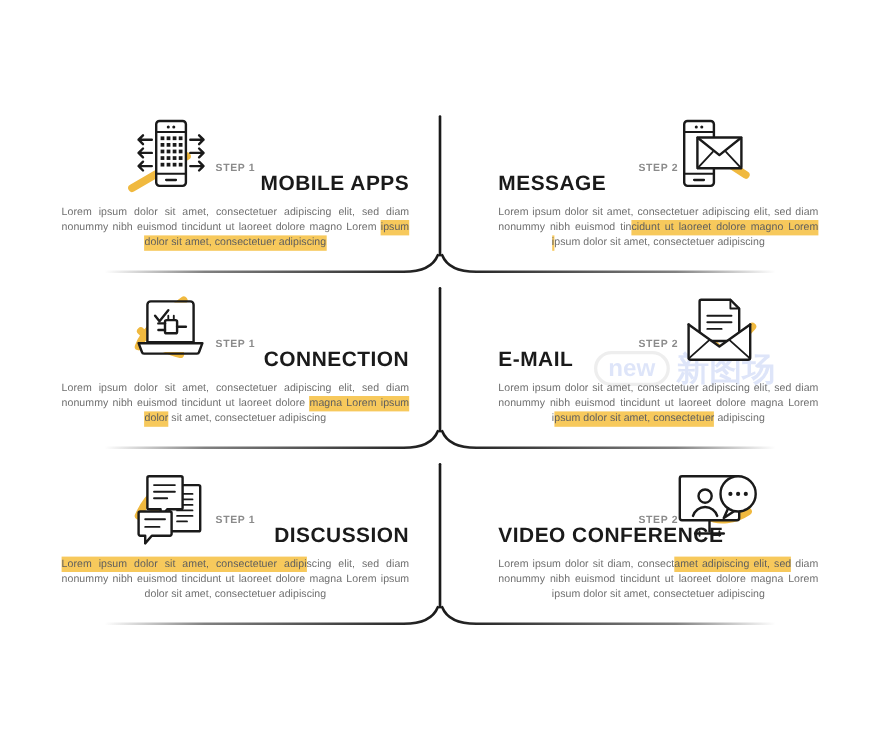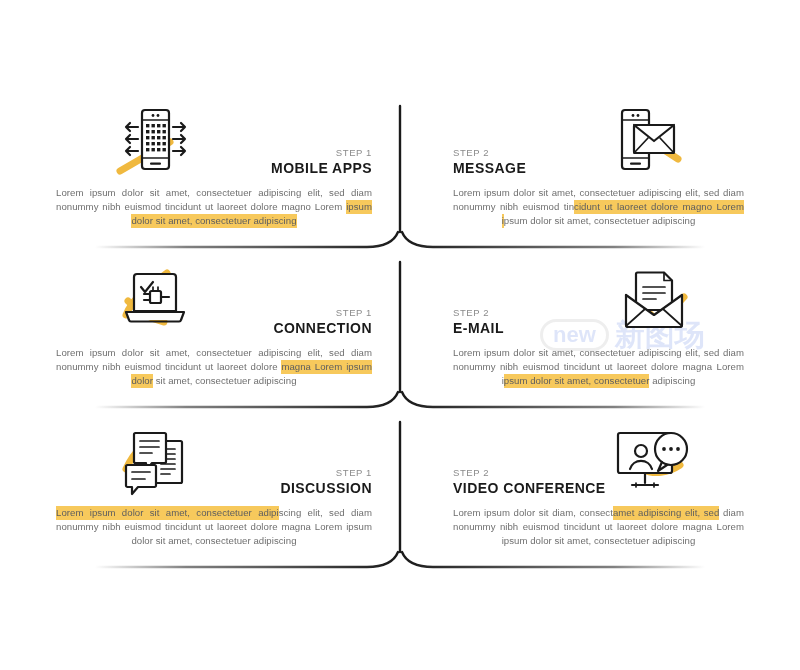--- a/index.html
+++ b/index.html
@@ -28,24 +28,24 @@
   .icon-wrap{position:absolute;top:2px;width:86px;height:72px;}
   .panel.left .icon-wrap{left:112px;}
   .panel.right .icon-wrap{right:106px;}
 
   .text-block{position:absolute;left:0;right:0;top:44px;}
   .panel.left .text-block{padding:0 28px 0 56px;text-align:right;}
   .panel.right .text-block{padding:0 56px 0 24px;text-align:left;margin-left:29px;}
 
   .step-label{
     font-size:9.5px;letter-spacing:.6px;color:#8b8b8b;
-    font-weight:400;line-height:12px;margin-bottom:1px;
+    font-weight:700;line-height:12px;margin-bottom:1px;text-align:center;
   }
   .title{
-    font-size:14px;font-weight:700;color:#1a1a1a;
+    font-size:19px;font-weight:700;color:#1a1a1a;
     letter-spacing:.45px;line-height:16px;margin-bottom:5px;
   }
   .body-text{
     font-size:9.6px;line-height:14.2px;color:#6f6f6f;
     text-align:justify;text-align-last:center;
     letter-spacing:.05px;
   }
   .panel.left .body-text{ }
   mark{
     background:#F7C95C;color:#5e5e5e;padding:1px 0 2px 0;

